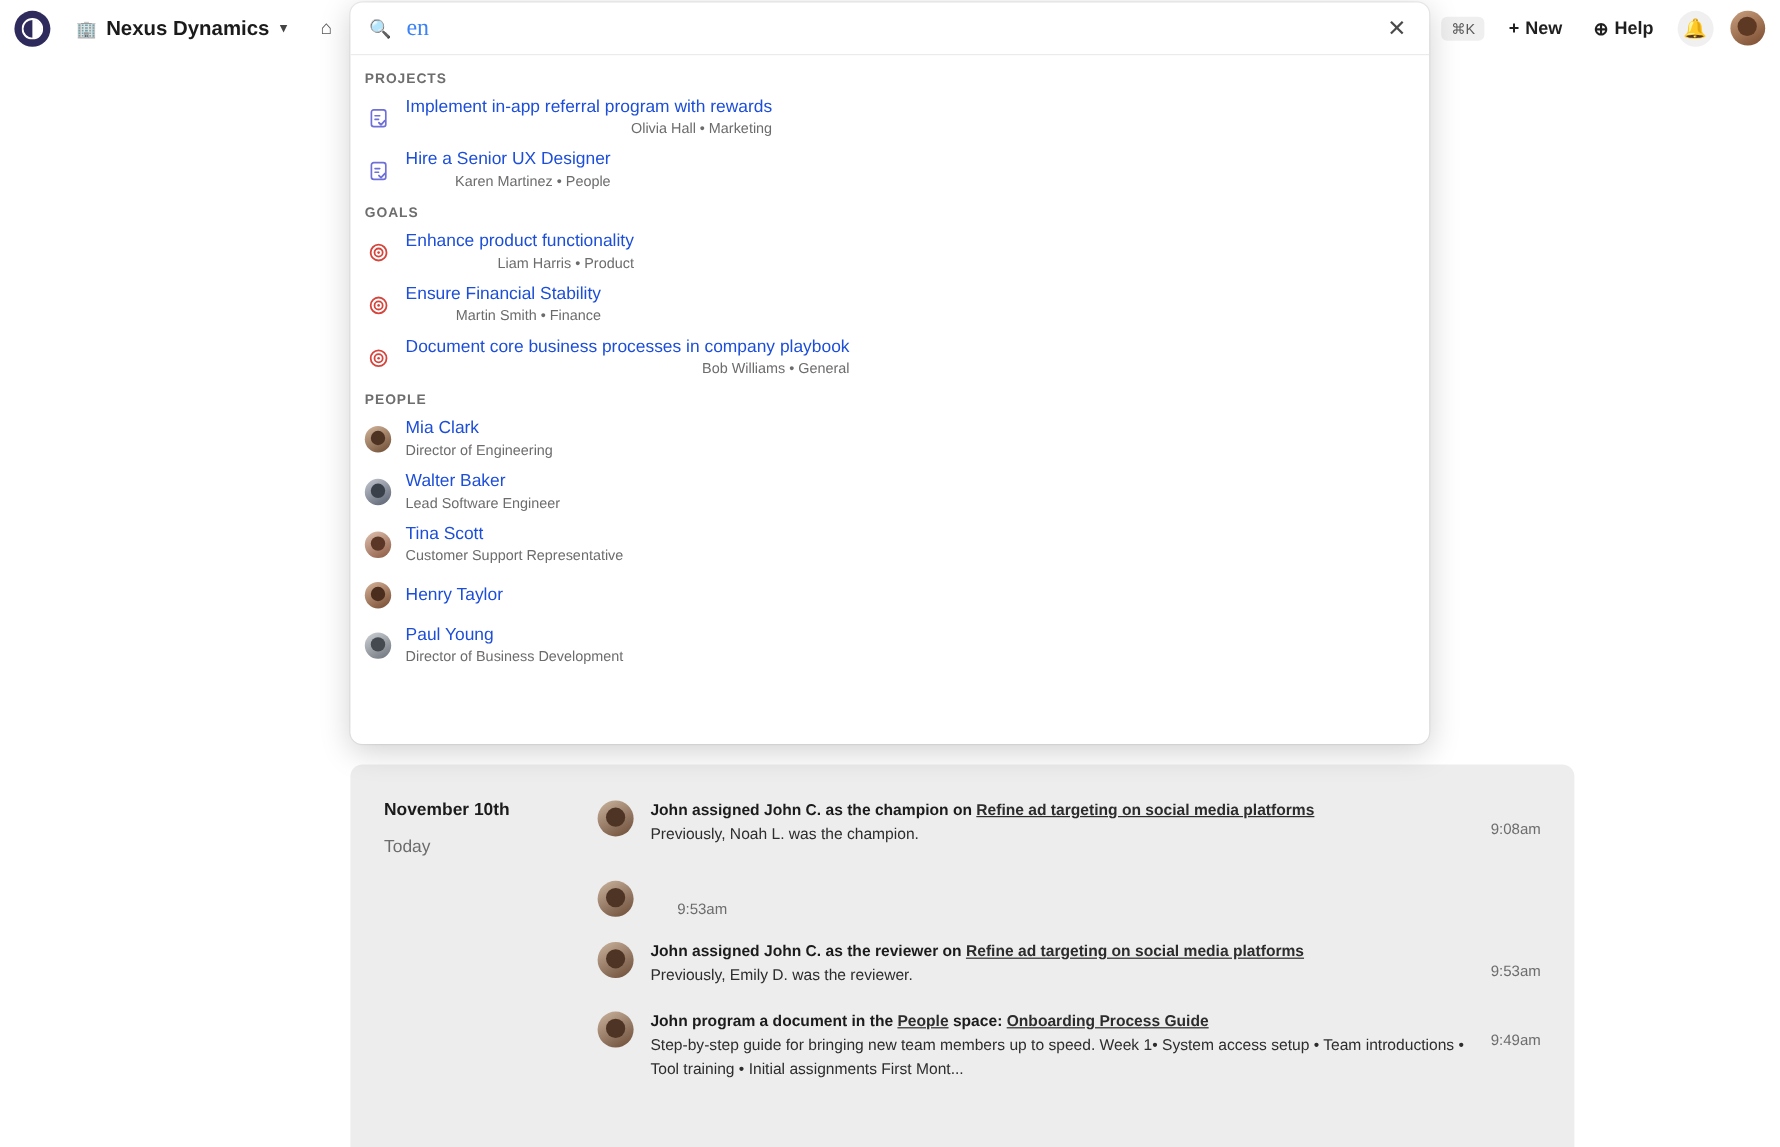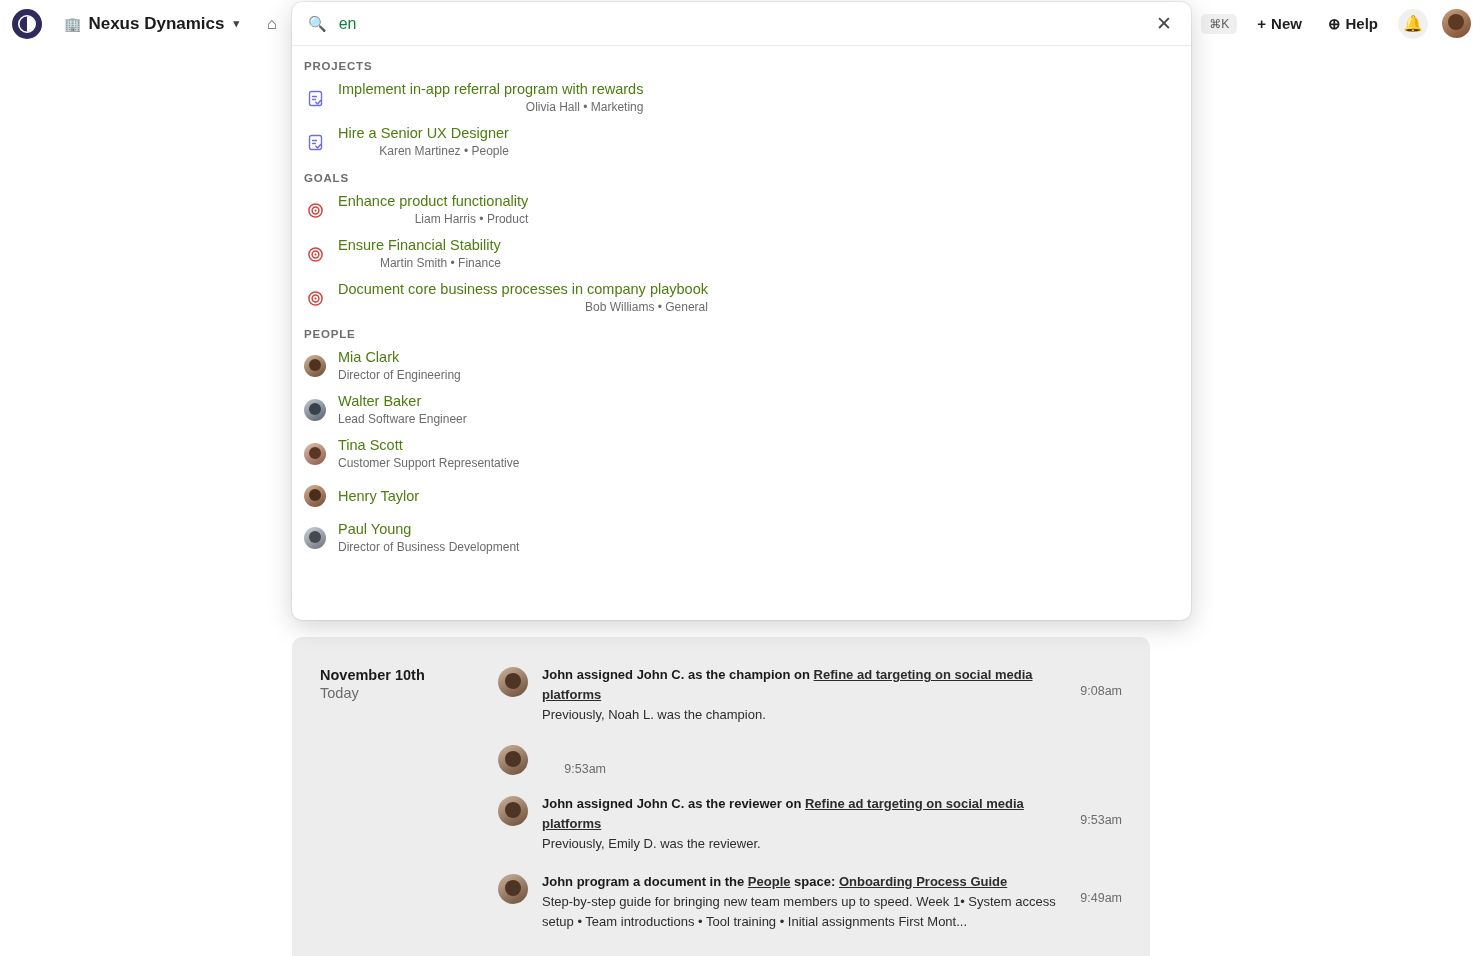--- a/index.html
+++ b/index.html
@@ -68,39 +68,39 @@
     z-index: 20;
     height: 618px;
     overflow: hidden;
   }
   .search-row {
     height: 44px; display: flex; align-items: center; gap: 10px;
     padding: 0 16px; border-bottom: 1px solid #eceaea;
   }
   .search-row .mag { color: #5b5b5b; font-size: 15px; }
   .search-input {
-    flex: 1; border: none; outline: none; font-size: 16px; color: #15803d;
-    background: transparent; font-family: Liberation Sans, sans-serif;
+    flex: 1; border: none; outline: none; font-size: 20px; color: #3b82f6;
+    background: transparent; font-family: Liberation Serif, serif;
   }
   .clear-x { color: #4a4a4a; font-size: 19px; cursor: pointer; padding: 0 3px; }
 
   .results { height: 574px; overflow: hidden; padding-top: 6px; position: relative; }
   .sec-head {
     font-size: 11.5px; font-weight: bold; color: #6d6d6d;
     letter-spacing: 0.8px; padding: 8px 16px 4px 12px;
   }
   .res-item {
     display: flex; align-items: center; gap: 12px;
     padding: 5px 16px 5px 12px; cursor: pointer; min-height: 40px;
   }
   .res-ico {
     width: 22px; height: 22px; flex: none;
     display: flex; align-items: center; justify-content: center;
   }
-  .res-title { font-size: 14.5px; color: #4d7c0f; line-height: 17px; }
+  .res-title { font-size: 14.5px; color: #1d4ed8; line-height: 17px; }
   .res-sub { font-size: 12px; color: #6c6c6c; line-height: 16px; margin-top: 1px; text-align: right; }
   .pavatar {
     width: 22px; height: 22px; border-radius: 50%; flex: none; position: relative; overflow: hidden;
   }
   .pavatar::after {
     content:""; position:absolute; width:12px; height:12px; border-radius:50%;
     left:5px; top:4px;
   }
   .pa1 { background: linear-gradient(150deg,#d3b79c,#6d4a33); }
   .pa1::after { background:#4f3322; }
@@ -108,31 +108,31 @@
   .pa2::after { background:#3a4049; }
   .pa3 { background: linear-gradient(150deg,#e0c3b2,#8a5740); }
   .pa3::after { background:#5b3626; }
   .pa4 { background: linear-gradient(150deg,#cfd3d8,#6b7179); }
   .pa4::after { background:#454a51; }
   .pa5 { background: linear-gradient(150deg,#d7b49a,#74492f); }
   .pa5::after { background:#4a2d1c; }
 
   
   .feed {
-    position: absolute; top: 637px; left: 292px; width: 858px; bottom: 0;
+    position: absolute; top: 637px; left: 292px; width: 1020px; bottom: 0;
     background: #ededed;
     border-radius: 10px 10px 0 0;
     overflow: hidden;
   }
   .feed-inner { padding: 28px 28px 0 28px; }
   .feed-date-col {
     width: 178px; flex: none; padding-top: 2px;
   }
   .feed-date { font-size: 14.5px; font-weight: bold; color: #1b1b1b; }
-  .feed-today { font-size: 14.5px; color: #6c6c6c; margin-top: 2px; }
+  .feed-today { font-size: 14.5px; color: #6c6c6c; margin-top: 15px; }
   .feed-row { display: flex; align-items: flex-start; margin-bottom: 18px; }
   .feed-av {
     width: 30px; height: 30px; border-radius: 50%; flex: none; margin-right: 14px;
     position: relative; overflow: hidden; margin-top: 2px;
     background: linear-gradient(150deg,#cbb49f,#6a4a35);
   }
   .feed-av::after {
     content:""; position:absolute; width:16px; height:16px; border-radius:50%;
     background:#4d3424; left:7px; top:6px;
   }

